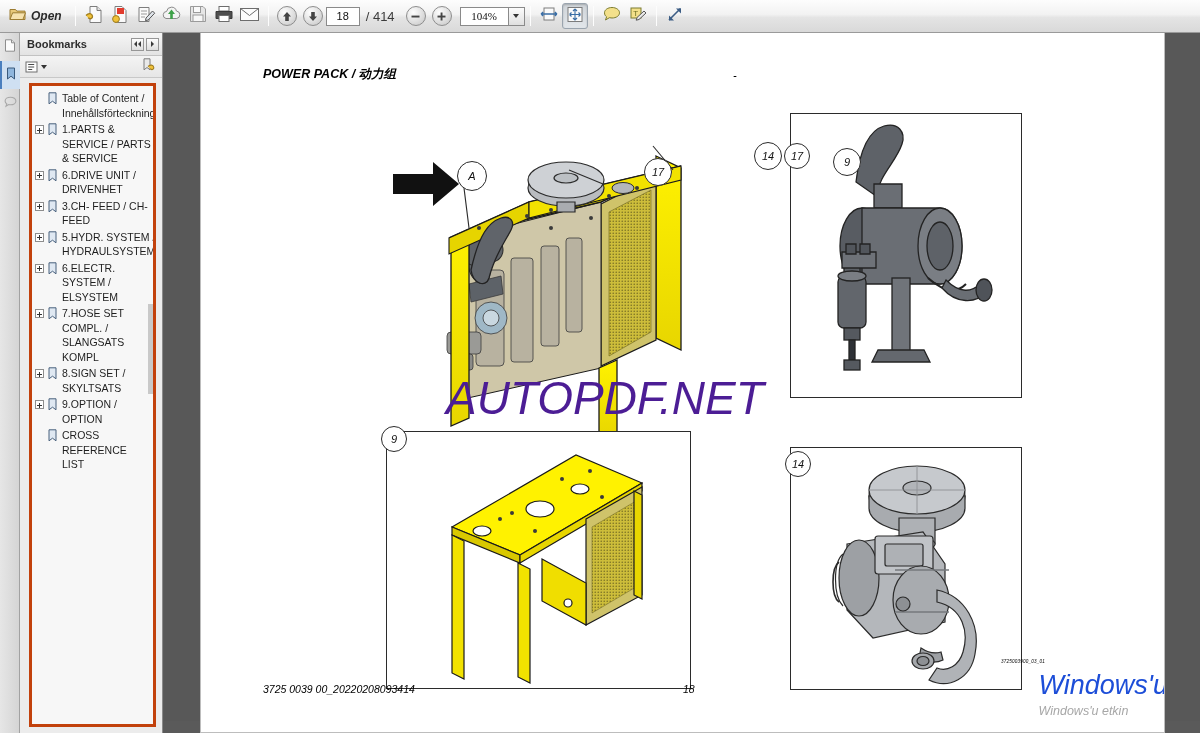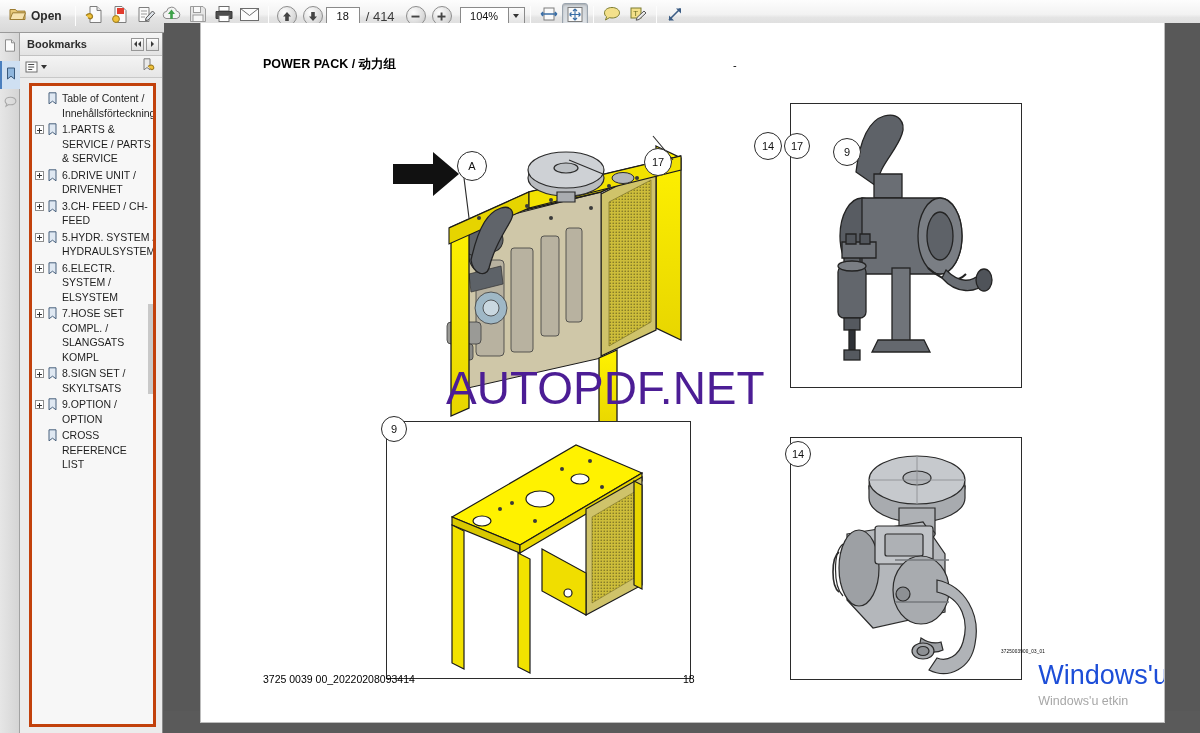--- a/index.html
+++ b/index.html
@@ -12,21 +12,21 @@
     background:linear-gradient(to bottom,#fdfdfd 0%,#f2f2f2 45%,#e4e4e4 55%,#d9d9d9 100%);
     border-bottom:1px solid #9a9a9a;
     display:flex; align-items:center; padding:0 4px; gap:0;
   }
   .tb-btn{ width:26px; height:26px; display:flex; align-items:center; justify-content:center;
     border:1px solid transparent; border-radius:3px; cursor:pointer; }
   .tb-btn.pressed{ border:1px solid #9aa4ae; background:linear-gradient(to bottom,#cfd4d9,#e2e6ea);
     box-shadow:inset 0 1px 2px rgba(0,0,0,.2); }
   .sep{ width:1px; height:20px; background:#c4c4c4; border-right:1px solid #fdfdfd; margin:0 5px; }
   #open-btn{ display:flex; align-items:center; gap:5px; height:26px; padding:0 7px 0 4px;
-    border:1px solid transparent; border-radius:3px; cursor:pointer; }
+    border:1px solid transparent; border-radius:3px; cursor:pointer;font-style:italic; }
   #open-label{ font-size:12px; font-weight:bold; color:#2b2b2b; }
   #page-num-field{ width:34px; height:19px; border:1px solid #8a8a8a; background:#fff;
     font-size:11px; text-align:center; line-height:17px; color:#111; }
   #page-total{ font-size:13px; color:#3b3b3b; margin:0 8px 0 6px; white-space:nowrap; }
   #zoom-field{ width:48px; height:19px; border:1px solid #8a8a8a; border-right:none; background:#fff;
     font-size:11px; text-align:center; line-height:17px; color:#111; }
   #zoom-caret{ width:17px; height:19px; border:1px solid #8a8a8a;
     background:linear-gradient(to bottom,#fbfbfb,#e0e0e0);
     display:flex; align-items:center; justify-content:center; cursor:pointer; }
   .caret-dn{ width:0;height:0;border-left:3px solid transparent;border-right:3px solid transparent;
@@ -60,21 +60,21 @@
     flex:0 0 9px; position:relative; cursor:pointer; }
   .bm-exp::before{ content:""; position:absolute; left:1px; top:3.5px; width:5px; height:1px; background:#333; }
   .bm-exp::after{ content:""; position:absolute; left:3px; top:1.5px; width:1px; height:5px; background:#333; }
   .bm-exp.hidden{ border:none; background:none; }
   .bm-exp.hidden::before,.bm-exp.hidden::after{ display:none; }
   .bm-ico{ flex:0 0 11px; width:11px; height:13px; margin:1px 4px 0 1px; }
   .bm-lbl{ font-size:10.5px; color:#1e1e1e; flex:1; word-wrap:break-word; }
   #bm-scroll{ position:absolute; right:0; top:218px; width:5px; height:90px; background:#c9c9c9; }
 
   
-  #doc-area{ position:absolute; left:164px; top:23px; width:1036px; height:688px; background:#585858; }
+  #doc-area{ position:absolute; left:164px; top:33px; width:1036px; height:688px; background:#585858;font-style:italic; }
   #page{ position:absolute; left:36px; top:0px; width:965px; height:700px; background:#fff;
     border:1px solid #bdbdbd; border-top:none; overflow:hidden; }
 
   #doc-title{ position:absolute; left:62px; top:33px; font-size:12.5px; font-weight:bold; color:#000; }
   #doc-title-dash{ position:absolute; left:532px; top:36px; font-size:11px; color:#000; }
   #foot-left{ position:absolute; left:62px; top:650px; font-size:10.5px; color:#000; }
   #foot-page{ position:absolute; left:482px; top:650px; font-size:10.5px; color:#000; }
   #dwg-code{ position:absolute; left:800px; top:626px; font-size:4.6px; color:#000;
     font-family:"Liberation Sans",sans-serif; letter-spacing:.2px; }
 
@@ -203,21 +203,21 @@
   </div>
   <div class="tb-btn">
     <span class="rndbtn">
       <svg width="11" height="11" viewBox="0 0 11 11">
         <rect x="1.5" y="4.6" width="8" height="1.9" fill="#454545"></rect>
         <rect x="4.6" y="1.5" width="1.9" height="8" fill="#454545"></rect>
       </svg>
     </span>
   </div>
 
-  <div style="display:flex;margin-left:5px;">
+  <div style="display:flex;margin-left:5px;font-family:Liberation Serif, serif;">
     <div id="zoom-field">104%</div>
     <div id="zoom-caret">
       <span class="caret-dn"></span>
     </div>
   </div>
 
   <div class="sep"></div>
 
   <div class="tb-btn">
     <span>

